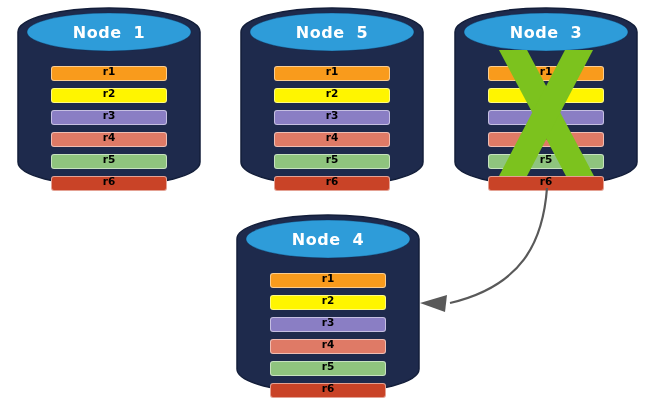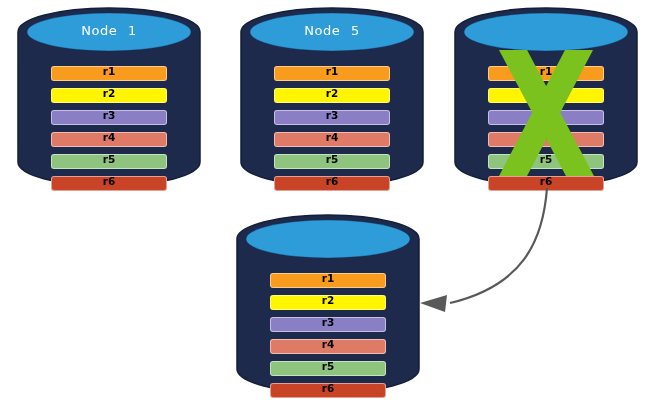--- a/index.html
+++ b/index.html
@@ -4,21 +4,21 @@
 <style>
   html,body{margin:0;padding:0;background:#ffffff;}
   .canvas{
     position:relative;width:646px;height:402px;background:#ffffff;overflow:hidden;
     font-family:"DejaVu Sans","Liberation Sans",sans-serif;
   }
   .node{position:absolute;width:184px;height:186px;}
   .node svg.cyl{position:absolute;left:0;top:0;width:184px;height:186px;display:block;}
   .node-title{
     position:absolute;top:19px;left:0;width:100%;text-align:center;
-    font-size:13px;font-weight:normal;color:#ffffff;word-spacing:6px;letter-spacing:.5px;
+    font-size:16px;font-weight:bold;color:#ffffff;word-spacing:6px;letter-spacing:.5px;
   }
   .bars{position:absolute;left:34px;top:62px;width:116px;}
   .bar{
     box-sizing:border-box;height:15px;margin-bottom:7px;border-radius:3px;
     border:1px solid rgba(255,255,255,.5);
     font-size:10.5px;font-weight:bold;line-height:9px;text-align:center;color:#000000;
   }
   .overlay{position:absolute;left:0;top:0;width:646px;height:402px;pointer-events:none;}
 </style>
 </head>
@@ -56,35 +56,37 @@
       <div class="bar" style="background-color: rgb(143, 196, 126);">r5</div>
       <div class="bar" style="background-color: rgb(201, 67, 39);">r6</div>
     </div>
   </div>
 
   <div class="node" style="left:454px;top:4px">
     <svg class="cyl" viewBox="0 0 184 186">
       <path d="M1,28 A91,24 0 0 1 183,28 L183,158 A91,24 0 0 1 1,158 Z" stroke-width="1.5" fill="#1E2A4C" stroke="#131E3A"></path>
       <ellipse cx="92" cy="28" rx="82" ry="19" stroke="rgba(10,40,80,0.35)" fill="#2E9CD9"></ellipse>
     </svg>
+    <div class="node-title">Node 3</div>
     <div class="bars">
       <div class="bar" style="background-color: rgb(249, 155, 28);">r1</div>
       <div class="bar" style="background-color: rgb(255, 245, 0);">r2</div>
       <div class="bar" style="background-color: rgb(138, 126, 196);">r3</div>
       <div class="bar" style="background-color: rgb(223, 122, 102);">r4</div>
       <div class="bar" style="background-color: rgb(143, 196, 126);">r5</div>
       <div class="bar" style="background-color: rgb(201, 67, 39);">r6</div>
     </div>
   </div>
 
   <div class="node" style="left:236px;top:211px">
     <svg class="cyl" viewBox="0 0 184 186">
       <path d="M1,28 A91,24 0 0 1 183,28 L183,158 A91,24 0 0 1 1,158 Z" stroke-width="1.5" fill="#1E2A4C" stroke="#131E3A"></path>
       <ellipse cx="92" cy="28" rx="82" ry="19" stroke="rgba(10,40,80,0.35)" fill="#2E9CD9"></ellipse>
     </svg>
+    <div class="node-title">Node 4</div>
     <div class="bars">
       <div class="bar" style="background-color: rgb(249, 155, 28);">r1</div>
       <div class="bar" style="background-color: rgb(255, 245, 0);">r2</div>
       <div class="bar" style="background-color: rgb(138, 126, 196);">r3</div>
       <div class="bar" style="background-color: rgb(223, 122, 102);">r4</div>
       <div class="bar" style="background-color: rgb(143, 196, 126);">r5</div>
       <div class="bar" style="background-color: rgb(201, 67, 39);">r6</div>
     </div>
   </div>
 

